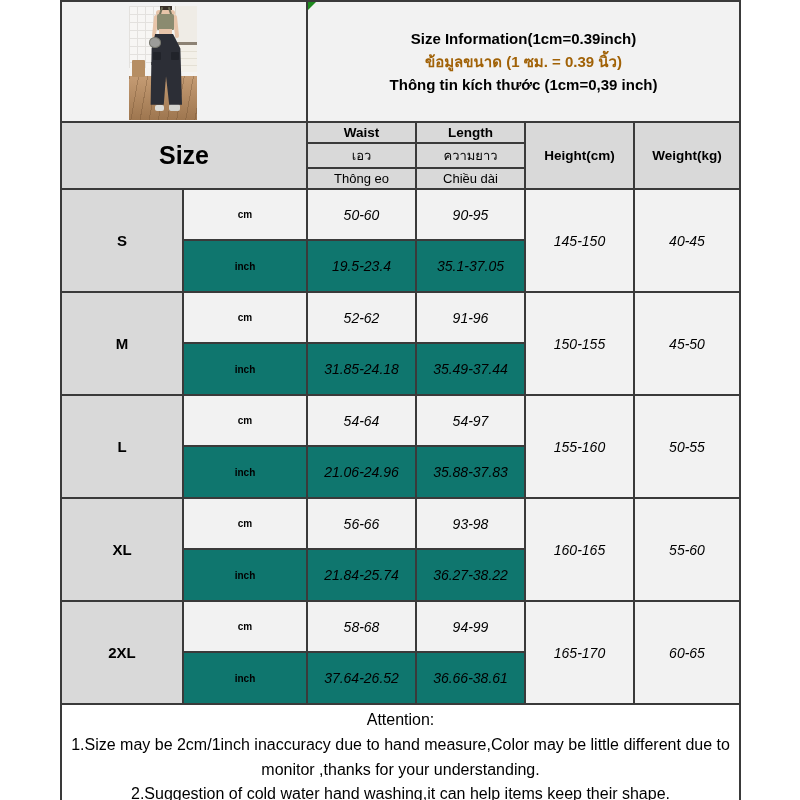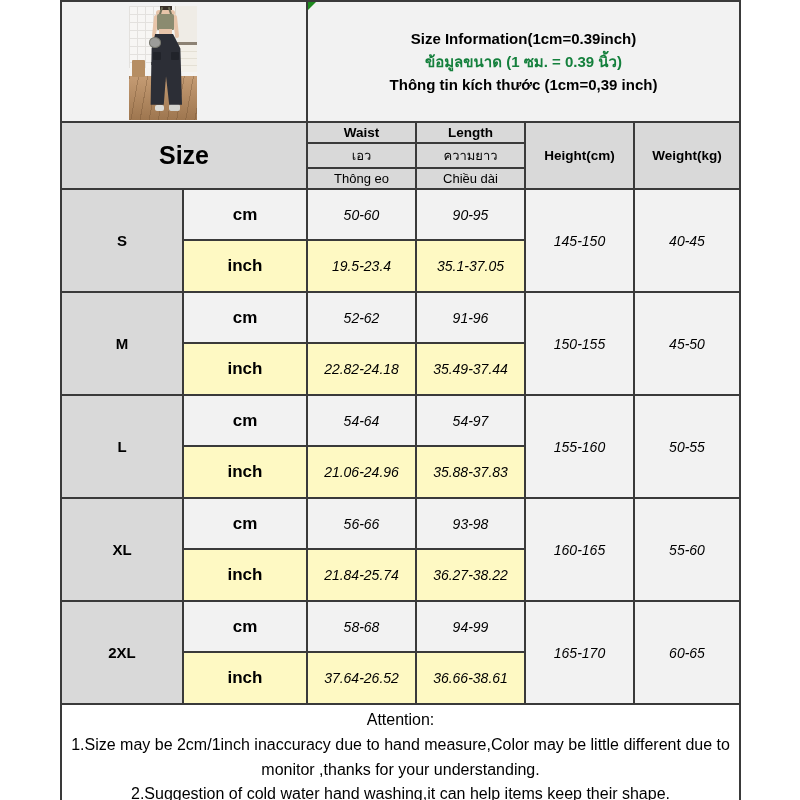--- a/index.html
+++ b/index.html
@@ -1,31 +1,31 @@
 <!DOCTYPE html>
 <html><head>
 <meta charset="utf-8">
 <style>
   html,body{margin:0;padding:0;background:#ffffff;}
   body{width:800px;height:800px;font-family:"Liberation Sans","DejaVu Sans",sans-serif;color:#000;}
   table.size-chart{border-collapse:collapse;table-layout:fixed;width:679px;margin:0 0 0 60px;}
   table.size-chart td{border:2px solid #3a3a3a;text-align:center;vertical-align:middle;overflow:hidden;}
   .bg-head{background:#d9d9d9;}
   .bg-light{background:#f2f2f2;}
-  .bg-white{background:#fef9c3;margin-top:37px;}
+  .bg-white{background:#0f766e;margin-top:37px;}
   .info-cell{position:relative;background:#f2f2f2;}
   .info-line-en,.info-line-vi{font-weight:bold;font-size:15px;line-height:1.55;}
-  .info-line-th{font-weight:bold;font-size:15px;line-height:1.55;color:#15803d;}
+  .info-line-th{font-weight:bold;font-size:15px;line-height:1.55;color:#a16207;}
   .corner-flag{position:absolute;top:0;left:0;width:8px;height:8px;background:#1e8a1e;
     -webkit-clip-path:polygon(0 0,100% 0,0 100%);clip-path:polygon(0 0,100% 0,0 100%);}
   .size-big{font-size:25px;font-weight:bold;}
   .hdr{font-weight:bold;font-size:13.5px;}
   .hdr-sub{font-weight:normal;font-size:13px;}
   .letter{font-weight:bold;font-size:15px;}
-  .unit{font-weight:bold;font-size:17px;}
+  .unit{font-weight:bold;font-size:10px;}
   .val{font-size:14px;font-weight:normal;font-style:italic;}
   .attention-cell{background:#ffffff;font-size:16px;line-height:1.55;padding:3px 0;vertical-align:top;}
   
   .img-cell{background:#f2f2f2;vertical-align:top;}
   .photo{position:relative;width:68px;height:114px;margin:3px 0 0 66px;background:#f5f4f2;overflow:hidden;}
   .photo *{position:absolute;}
   .tile-wall{left:0;top:0;width:42px;height:62px;background-color:#f7f6f4;
     background-image:linear-gradient(#e3e1de 1px,transparent 1px),linear-gradient(90deg,#e3e1de 1px,transparent 1px);
     background-size:8px 8px;}
   .right-wall{right:0;top:0;width:21px;height:66px;background:#efece6;border-left:1px solid #ddd8cc;}
@@ -141,21 +141,21 @@
   <tr style="height:51px">
     <td rowspan="2" class="bg-head letter">M</td>
     <td class="bg-light unit">cm</td>
     <td class="bg-light val">52-62</td>
     <td class="bg-light val">91-96</td>
     <td rowspan="2" class="bg-light val">150-155</td>
     <td rowspan="2" class="bg-light val">45-50</td>
   </tr>
   <tr style="height:52px">
     <td class="bg-white unit">inch</td>
-    <td class="bg-white val">22.82-24.18</td>
+    <td class="bg-white val">31.85-24.18</td>
     <td class="bg-white val">35.49-37.44</td>
   </tr>
 
   <tr style="height:51px">
     <td rowspan="2" class="bg-head letter">L</td>
     <td class="bg-light unit">cm</td>
     <td class="bg-light val">54-64</td>
     <td class="bg-light val">54-97</td>
     <td rowspan="2" class="bg-light val">155-160</td>
     <td rowspan="2" class="bg-light val">50-55</td>

